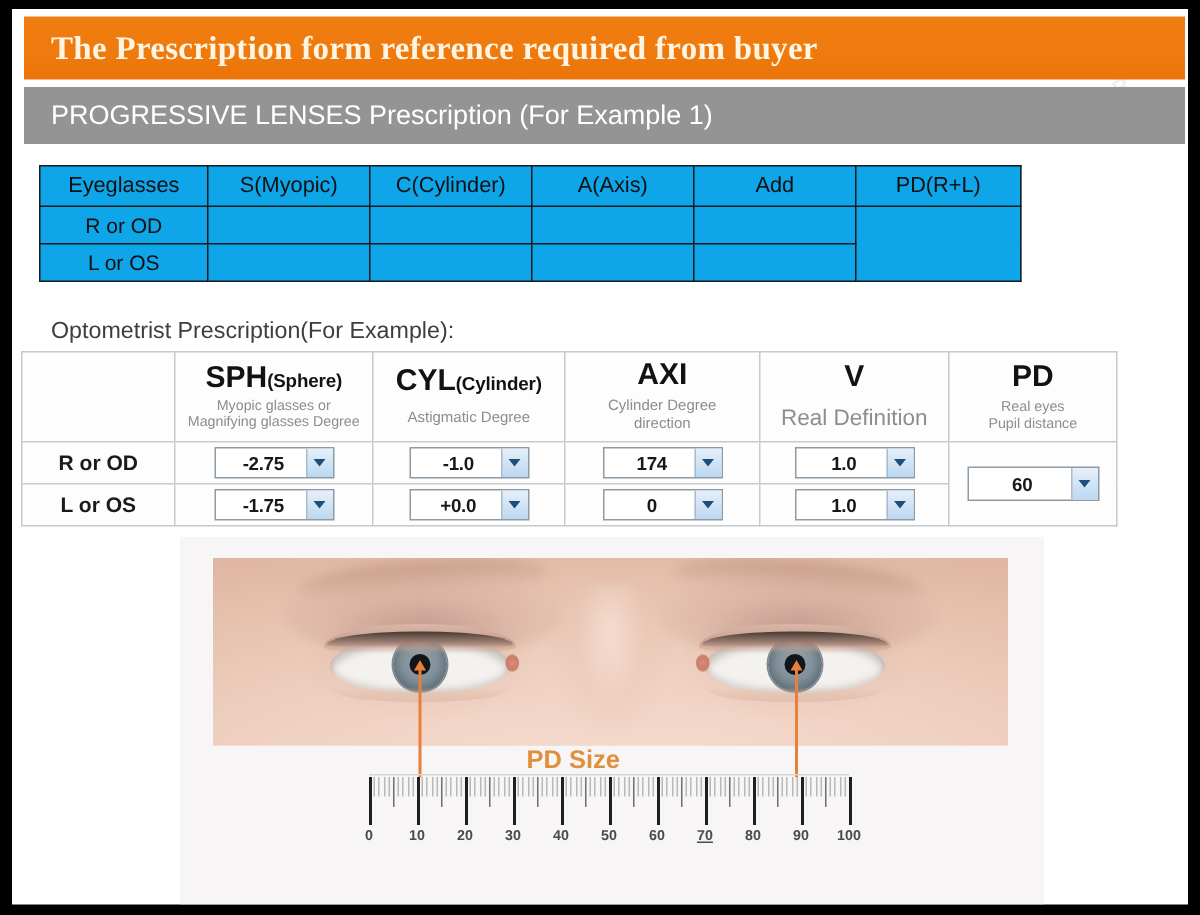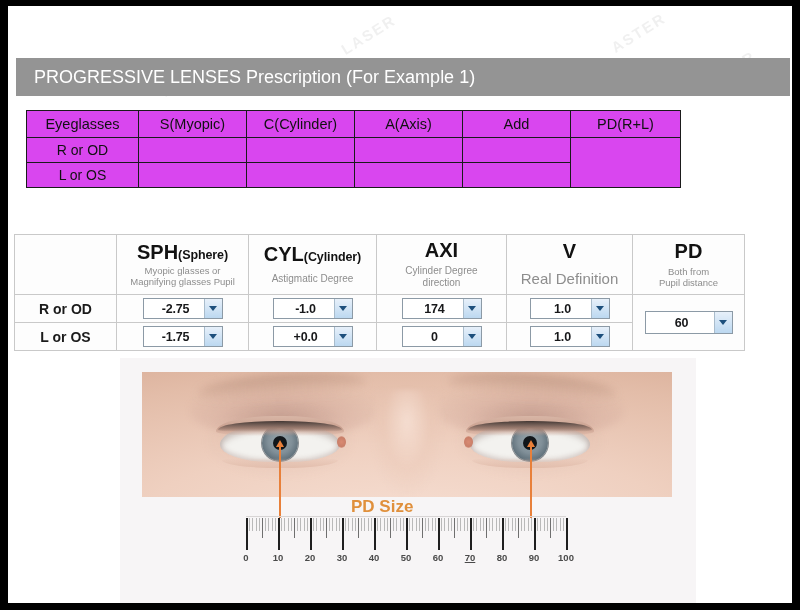--- a/index.html
+++ b/index.html
@@ -92,21 +92,21 @@
   #t1-wrap {
     position: absolute;
     left: 18px;
     top: 104px;
     width: 654px;
   }
   table.grid1 {
     border-collapse: collapse;
     table-layout: fixed;
     width: 654px;
-    background: #d946ef;
+    background: #0ea5e9;
     padding-left: 17px;
   }
   table.grid1 td {
     border: 1.6px solid #1b1b1b;
     height: 25px;
     text-align: center;
     vertical-align: middle;
     font-family: "Liberation Sans", sans-serif;
     font-size: 14.5px;
     color: #111111;
@@ -419,20 +419,23 @@
 <body>
 
 <div id="page">
   <div id="sheet">
 
     <div class="wm" style="left:600px; top:18px; transform:rotate(-32deg);">ASTER</div>
     <div class="wm" style="left:690px; top:56px; transform:rotate(-32deg);">LASER</div>
     <div class="wm" style="left:150px; top:62px; transform:rotate(-32deg);">ASTER</div>
     <div class="wm" style="left:330px; top:20px; transform:rotate(-32deg);">LASER</div>
 
+    <div class="title-banner">
+      <div class="title-text">The Prescription form reference required from buyer</div>
+    </div>
 
     <div class="sub-banner">
       <div class="sub-text">PROGRESSIVE LENSES Prescription (For Example 1)</div>
     </div>
 
     <div id="t1-wrap">
       <table class="grid1">
         <colgroup>
           <col style="width:112px">
             <col style="width:108px">
@@ -462,55 +465,56 @@
             <td class="rowlab">L or OS</td>
             <td></td>
             <td></td>
             <td></td>
             <td></td>
           </tr>
         </tbody>
       </table>
     </div>
 
+    <div class="cap2">Optometrist Prescription(For Example):</div>
 
     <div id="t2-wrap">
       <table class="grid2">
         <colgroup>
           <col style="width:102px">
             <col style="width:132px">
             <col style="width:128px">
           <col style="width:130px">
             <col style="width:126px">
             <col style="width:112px">
         </colgroup>
         <tbody>
           <tr>
             <td class="h2"></td>
             <td class="h2">
               <div class="hd-main"><span>SPH</span><span class="paren">(Sphere)</span></div>
               <div class="hd-sub">Myopic glasses or</div>
-              <div class="hd-sub" style="margin-top:0">Magnifying glasses Pupil</div>
+              <div class="hd-sub" style="margin-top:0">Magnifying glasses Degree</div>
             </td>
             <td class="h2">
               <div class="hd-main"><span>CYL</span><span class="paren">(Cylinder)</span></div>
               <div class="hd-sub mid" style="margin-top:8px">Astigmatic  Degree</div>
             </td>
             <td class="h2">
               <div class="hd-main"><span>AXI</span></div>
               <div class="hd-sub mid" style="margin-top:5px">Cylinder Degree</div>
               <div class="hd-sub mid" style="margin-top:0">direction</div>
             </td>
             <td class="h2">
               <div class="hd-main"><span>V</span></div>
               <div class="hd-sub mid" style="margin-top:8px;font-size:15px">Real Definition</div>
             </td>
             <td class="h2">
               <div class="hd-main"><span>PD</span></div>
-              <div class="hd-sub" style="margin-top:5px">Both from</div>
+              <div class="hd-sub" style="margin-top:5px">Real eyes</div>
               <div class="hd-sub" style="margin-top:0">Pupil distance</div>
             </td>
           </tr>
 
           <tr>
             <td class="r2">
               <span class="eyelab">R or OD</span>
             </td>
             <td class="r2">
               <span class="sel">

